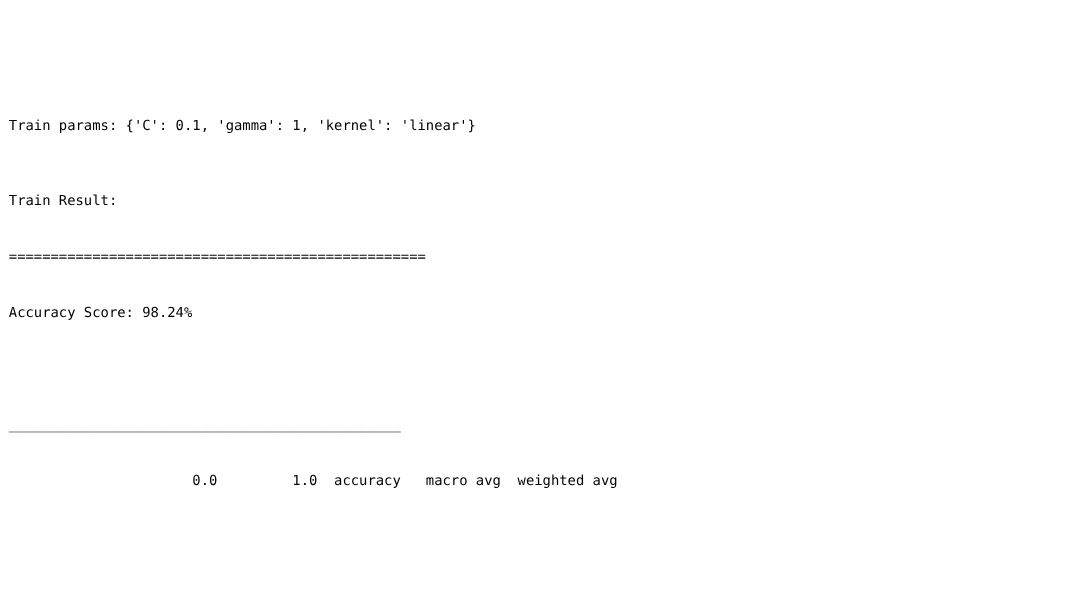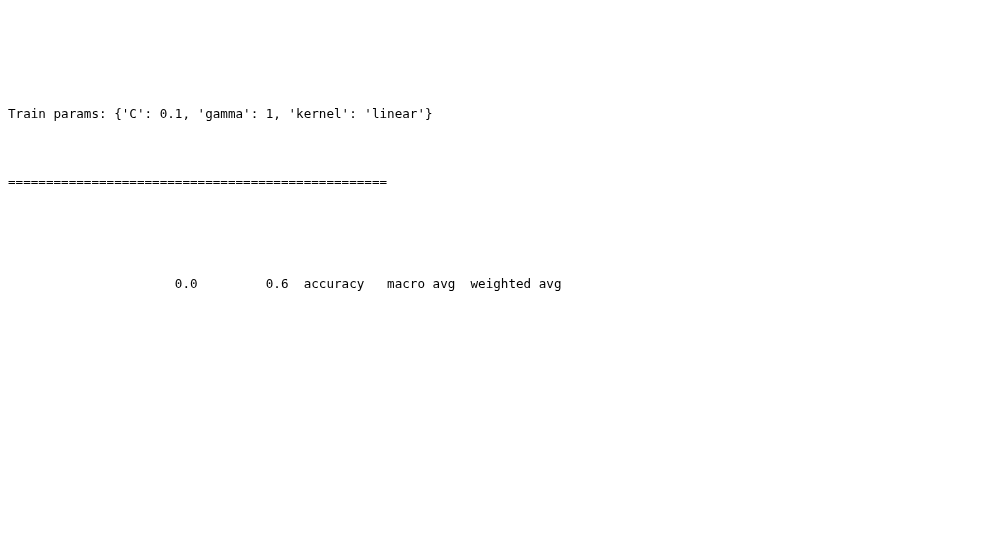--- a/index.html
+++ b/index.html
@@ -38,23 +38,26 @@
   }
 </style>
 </head>
 <body>
 
 <div id="console">
 
   <div class="blank"></div>
   <div class="line">Train params: {'C': 0.1, 'gamma': 1, 'kernel': 'linear'}</div>
 
+  <div class="line">Train Result:</div>
   <div class="rule">==================================================</div>
+  <div class="line">Accuracy Score: 98.24%</div>
   <div class="blank"></div>
-  <div class="line">                      0.0         0.6  accuracy   macro avg  weighted avg</div>
+  <div class="rule">_______________________________________________</div>
+  <div class="line">                      0.0         1.0  accuracy   macro avg  weighted avg</div>
   
   
   
   
   
   
   
   
   
 

